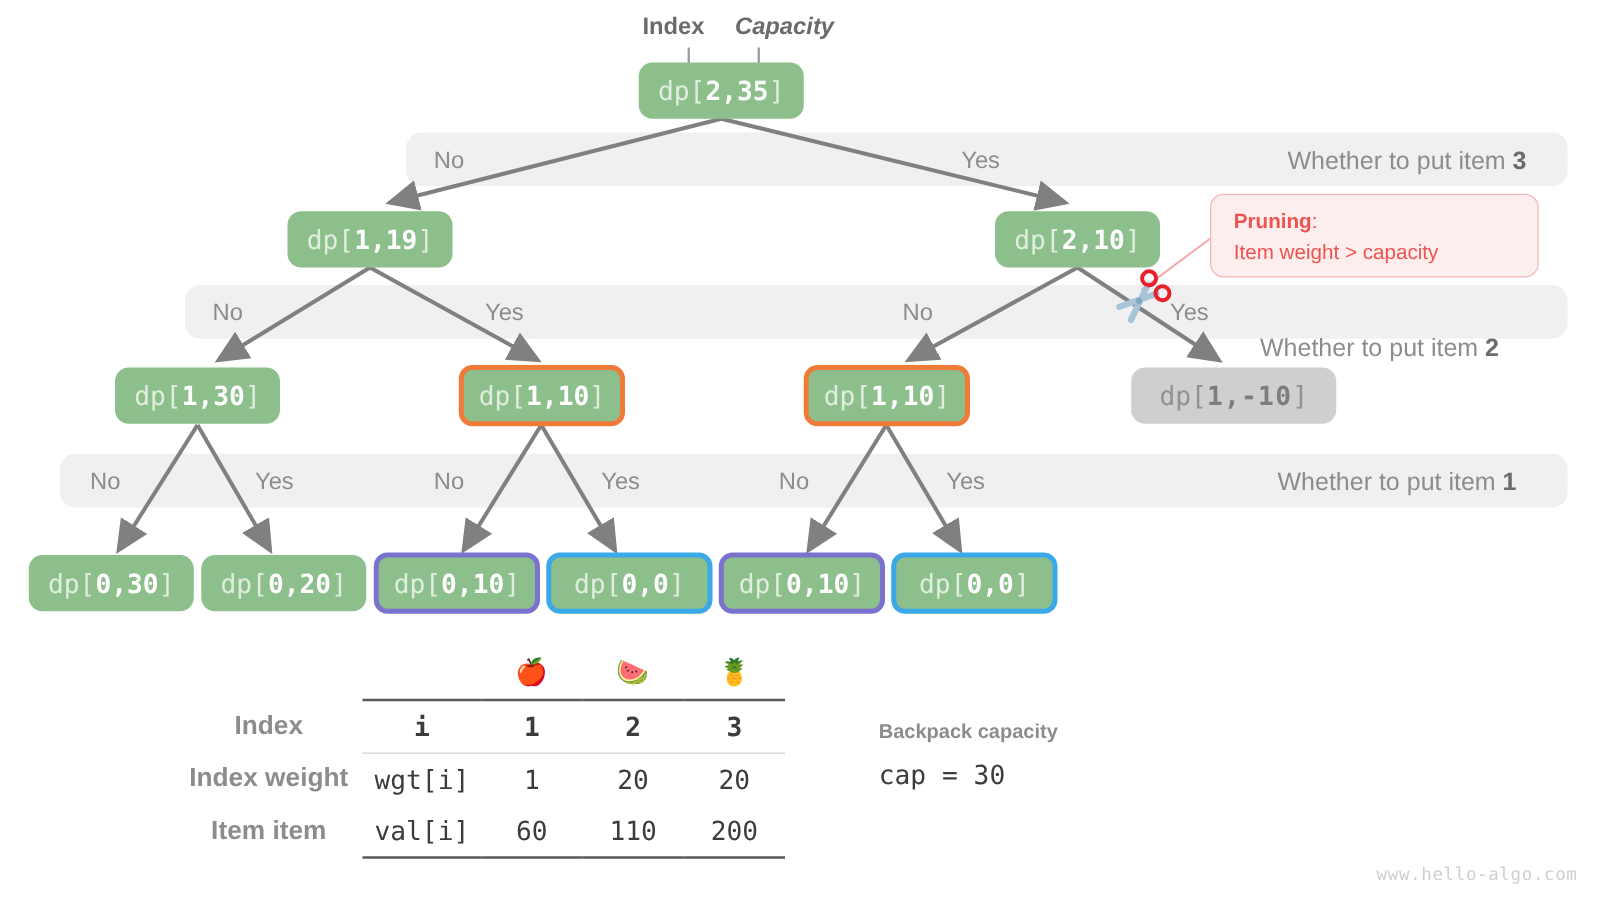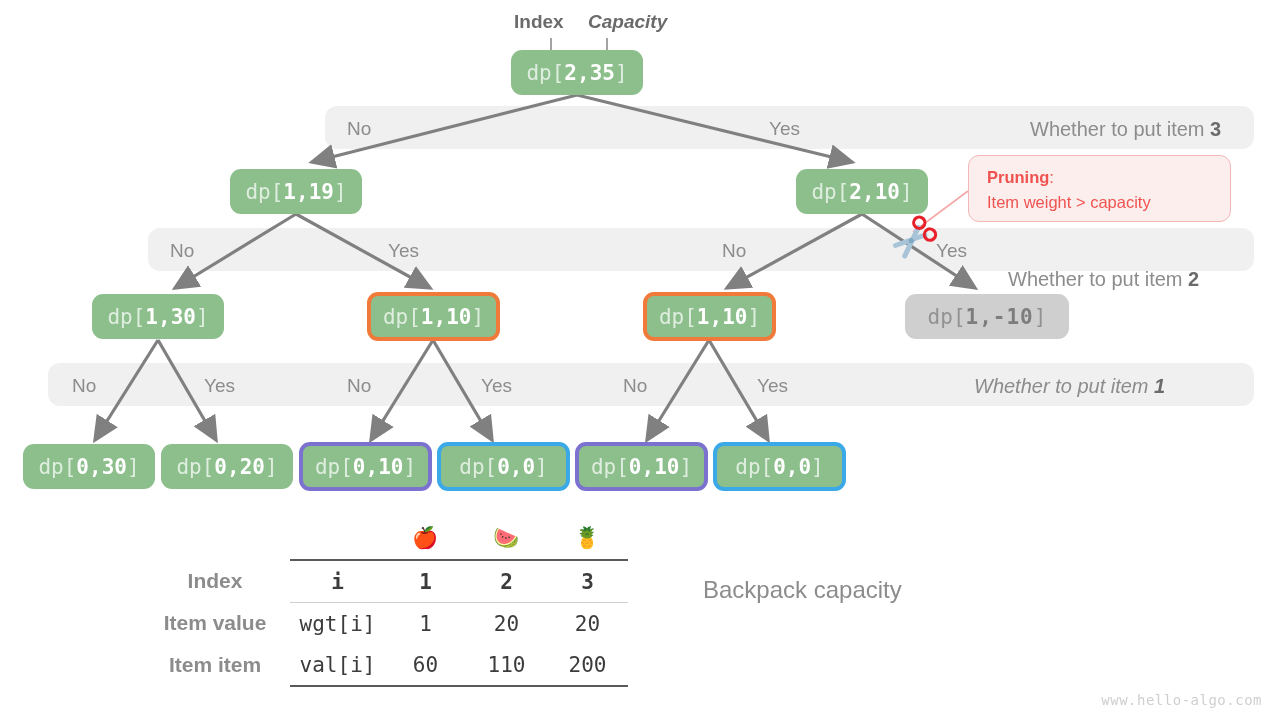--- a/index.html
+++ b/index.html
@@ -160,22 +160,22 @@
   .rule-bot  { border-bottom: 2px solid #5a5a5a !important; }
 
   
   #capacity {
     position: absolute;
     left: 703px;
     top: 578px;
   }
   #capacity .cap-title {
     color: #8c8c8c;
-    font-weight: normal;
-    font-size: 24px;
+    font-weight: bold;
+    font-size: 16px;
     line-height: 1;
     white-space: nowrap;
   }
   #capacity .cap-val {
     margin-top: 16px;
     color: #3c3c3c;
     font-family: "DejaVu Sans Mono", monospace;
     font-size: 21px;
     line-height: 1;
     white-space: nowrap;
@@ -255,21 +255,21 @@
   <div class="branch-label" style="left:936px; top:241px;">Yes</div>
   <div class="band-label" style="left:1008px; top:241px;margin-top:28px;"><span>Whether to put item </span><b>2</b></div>
 
   <div class="band" style="left:48px; top:363px; width:1206px; height:43px;"></div>
   <div class="branch-label" style="left:72px; top:376px;">No</div>
   <div class="branch-label" style="left:204px; top:376px;">Yes</div>
   <div class="branch-label" style="left:347px; top:376px;">No</div>
   <div class="branch-label" style="left:481px; top:376px;">Yes</div>
   <div class="branch-label" style="left:623px; top:376px;">No</div>
   <div class="branch-label" style="left:757px; top:376px;">Yes</div>
-  <div class="band-label" style="left:974px; top:376px;font-style:italic;"><span>Whether to put item </span><b>1</b></div>
+  <div class="band-label" style="left:1022px; top:376px;"><span>Whether to put item </span><b>1</b></div>
 
   <div class="node" style="left:511px; top:50px; width:132px; height:45px;">
     <span class="dim">dp[</span>
       <span class="lbl">2,35</span>
       <span class="dim">]</span>
   </div>
 
   <div class="node" style="left:230px; top:169px; width:132px; height:45px;">
     <span class="dim">dp[</span>
       <span class="lbl">1,19</span>
@@ -359,36 +359,37 @@
         <td class="cell emoji">🍍</td>
       </tr>
       <tr>
         <td class="rowlabel">Index</td>
         <td class="mono bold rule-top">i</td>
         <td class="cell bold rule-top">1</td>
         <td class="cell bold rule-top">2</td>
         <td class="cell bold rule-top">3</td>
       </tr>
       <tr>
-        <td class="rowlabel">Item value</td>
+        <td class="rowlabel">Index weight</td>
         <td class="mono rule-mid">wgt[i]</td>
         <td class="cell rule-mid">1</td>
         <td class="cell rule-mid">20</td>
         <td class="cell rule-mid">20</td>
       </tr>
       <tr>
         <td class="rowlabel">Item item</td>
         <td class="mono rule-bot">val[i]</td>
         <td class="cell rule-bot">60</td>
         <td class="cell rule-bot">110</td>
         <td class="cell rule-bot">200</td>
       </tr>
     </tbody>
       </table>
   </div>
 
   <div id="capacity">
     <div class="cap-title">Backpack capacity</div>
+    <div class="cap-val">cap = 30</div>
   </div>
 
   <div id="watermark">www.hello-algo.com</div>
 
 </div>
 
 </body></html>

